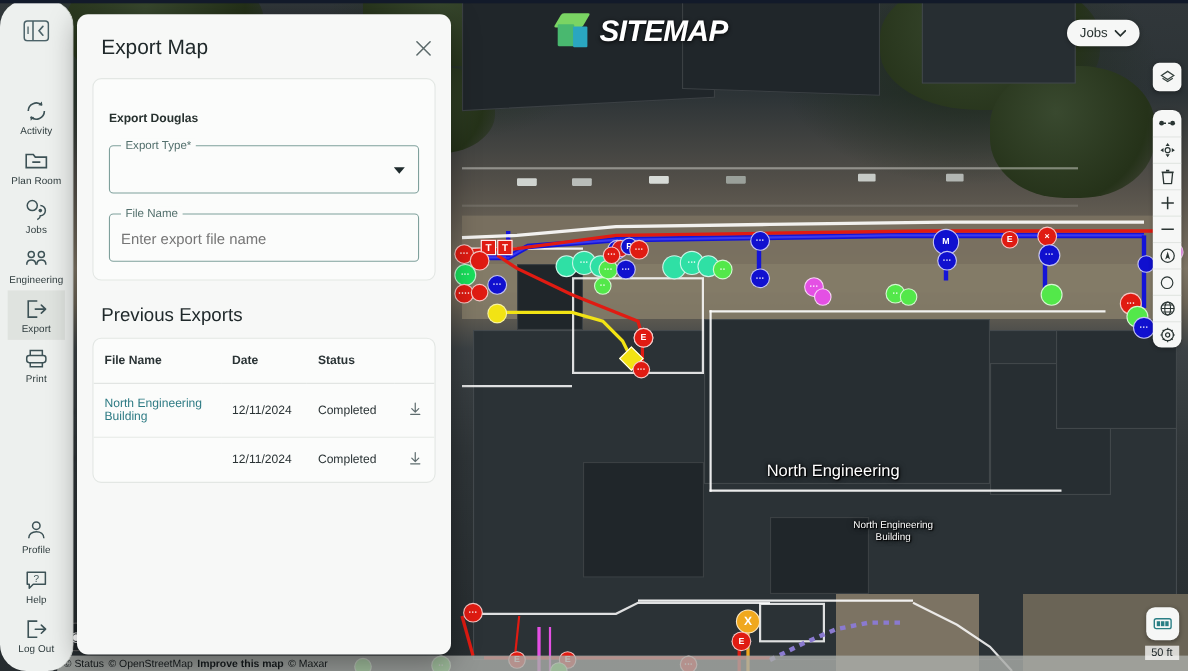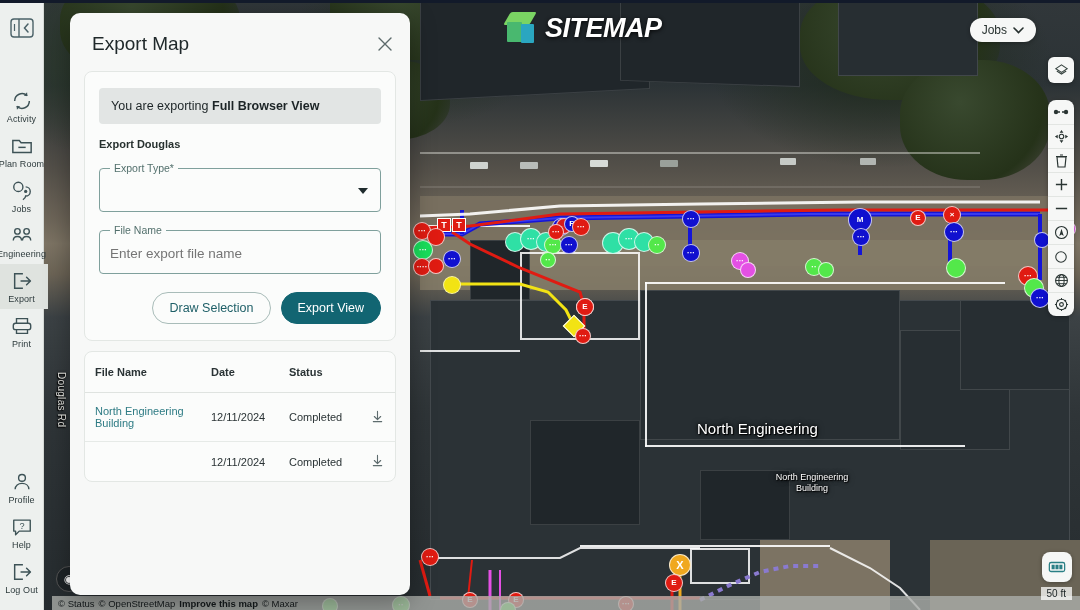--- a/index.html
+++ b/index.html
@@ -126,25 +126,26 @@
   }
   #brand .wordmark {
     color: #ffffff; font-weight: bold; font-style: italic;
     font-size: 27px; letter-spacing: -0.5px;
     text-shadow: 0 1px 4px rgba(0,0,0,0.9);
     font-family: "Liberation Sans", sans-serif;
   }
 
   
   #sidebar {
-    position: absolute; left: 0; top: 0; width: 44px; height: 610px;
+    position: absolute; left: 0; top: 0; width: 67px; height: 610px;
     background: #edf0ee;
     border-right: 1px solid #d6dad6;
     display: flex; flex-direction: column; align-items: center;
     z-index: 40;
+    border-radius: 24px;
   }
   .sb-toggle {
     margin-top: 16px; width: 30px; height: 24px;
     display: flex; align-items: center; justify-content: center;
     cursor: pointer;
   }
   .sb-item {
     width: 52px; padding: 6px 0 5px;
     display: flex; flex-direction: column; align-items: center; gap: 2px;
     cursor: pointer;
@@ -684,43 +685,37 @@
     <div id="modal-head">
       <div id="modal-title">Export Map</div>
       <div id="close-btn">
         <svg width="16" height="16" viewBox="0 0 16 16">
           <path d="M2 2 L14 14 M14 2 L2 14" stroke="#5c6a6b" stroke-width="1.4" stroke-linecap="round"></path>
         </svg>
       </div>
     </div>
 
     <div class="card">
-      <div class="banner">
-        <span>You are exporting </span><b>Full Browser View</b>
-      </div>
 
       <div class="section-label">Export Douglas</div>
 
       <div class="field">
         <span class="legend"><span>Export Type</span><span class="req">*</span></span>
         <span class="val"></span>
         <span class="caret"></span>
       </div>
 
       <div class="field">
         <span class="legend">File Name</span>
         <input style="position: absolute; left: 10px; top: 10px; width: 290px; height: 24px; border: none; outline: none; background: transparent; font-size: 13.5px; color: rgb(61, 74, 76); font-family: &quot;Liberation Sans&quot;, sans-serif;" placeholder="Enter export file name">
       </div>
 
-      <div class="btnrow">
-        <div class="btn outline">Draw Selection</div>
-        <div class="btn solid">Export View</div>
-      </div>
-    </div>
-
+    </div>
+
+    <div id="prev-title">Previous Exports</div>
 
     <div id="table-wrap">
       <table>
         <thead>
           <tr>
             <th class="c-name">File Name</th>
             <th class="c-date">Date</th>
             <th class="c-status">Status</th>
             <th class="c-dl"></th>
           </tr>

